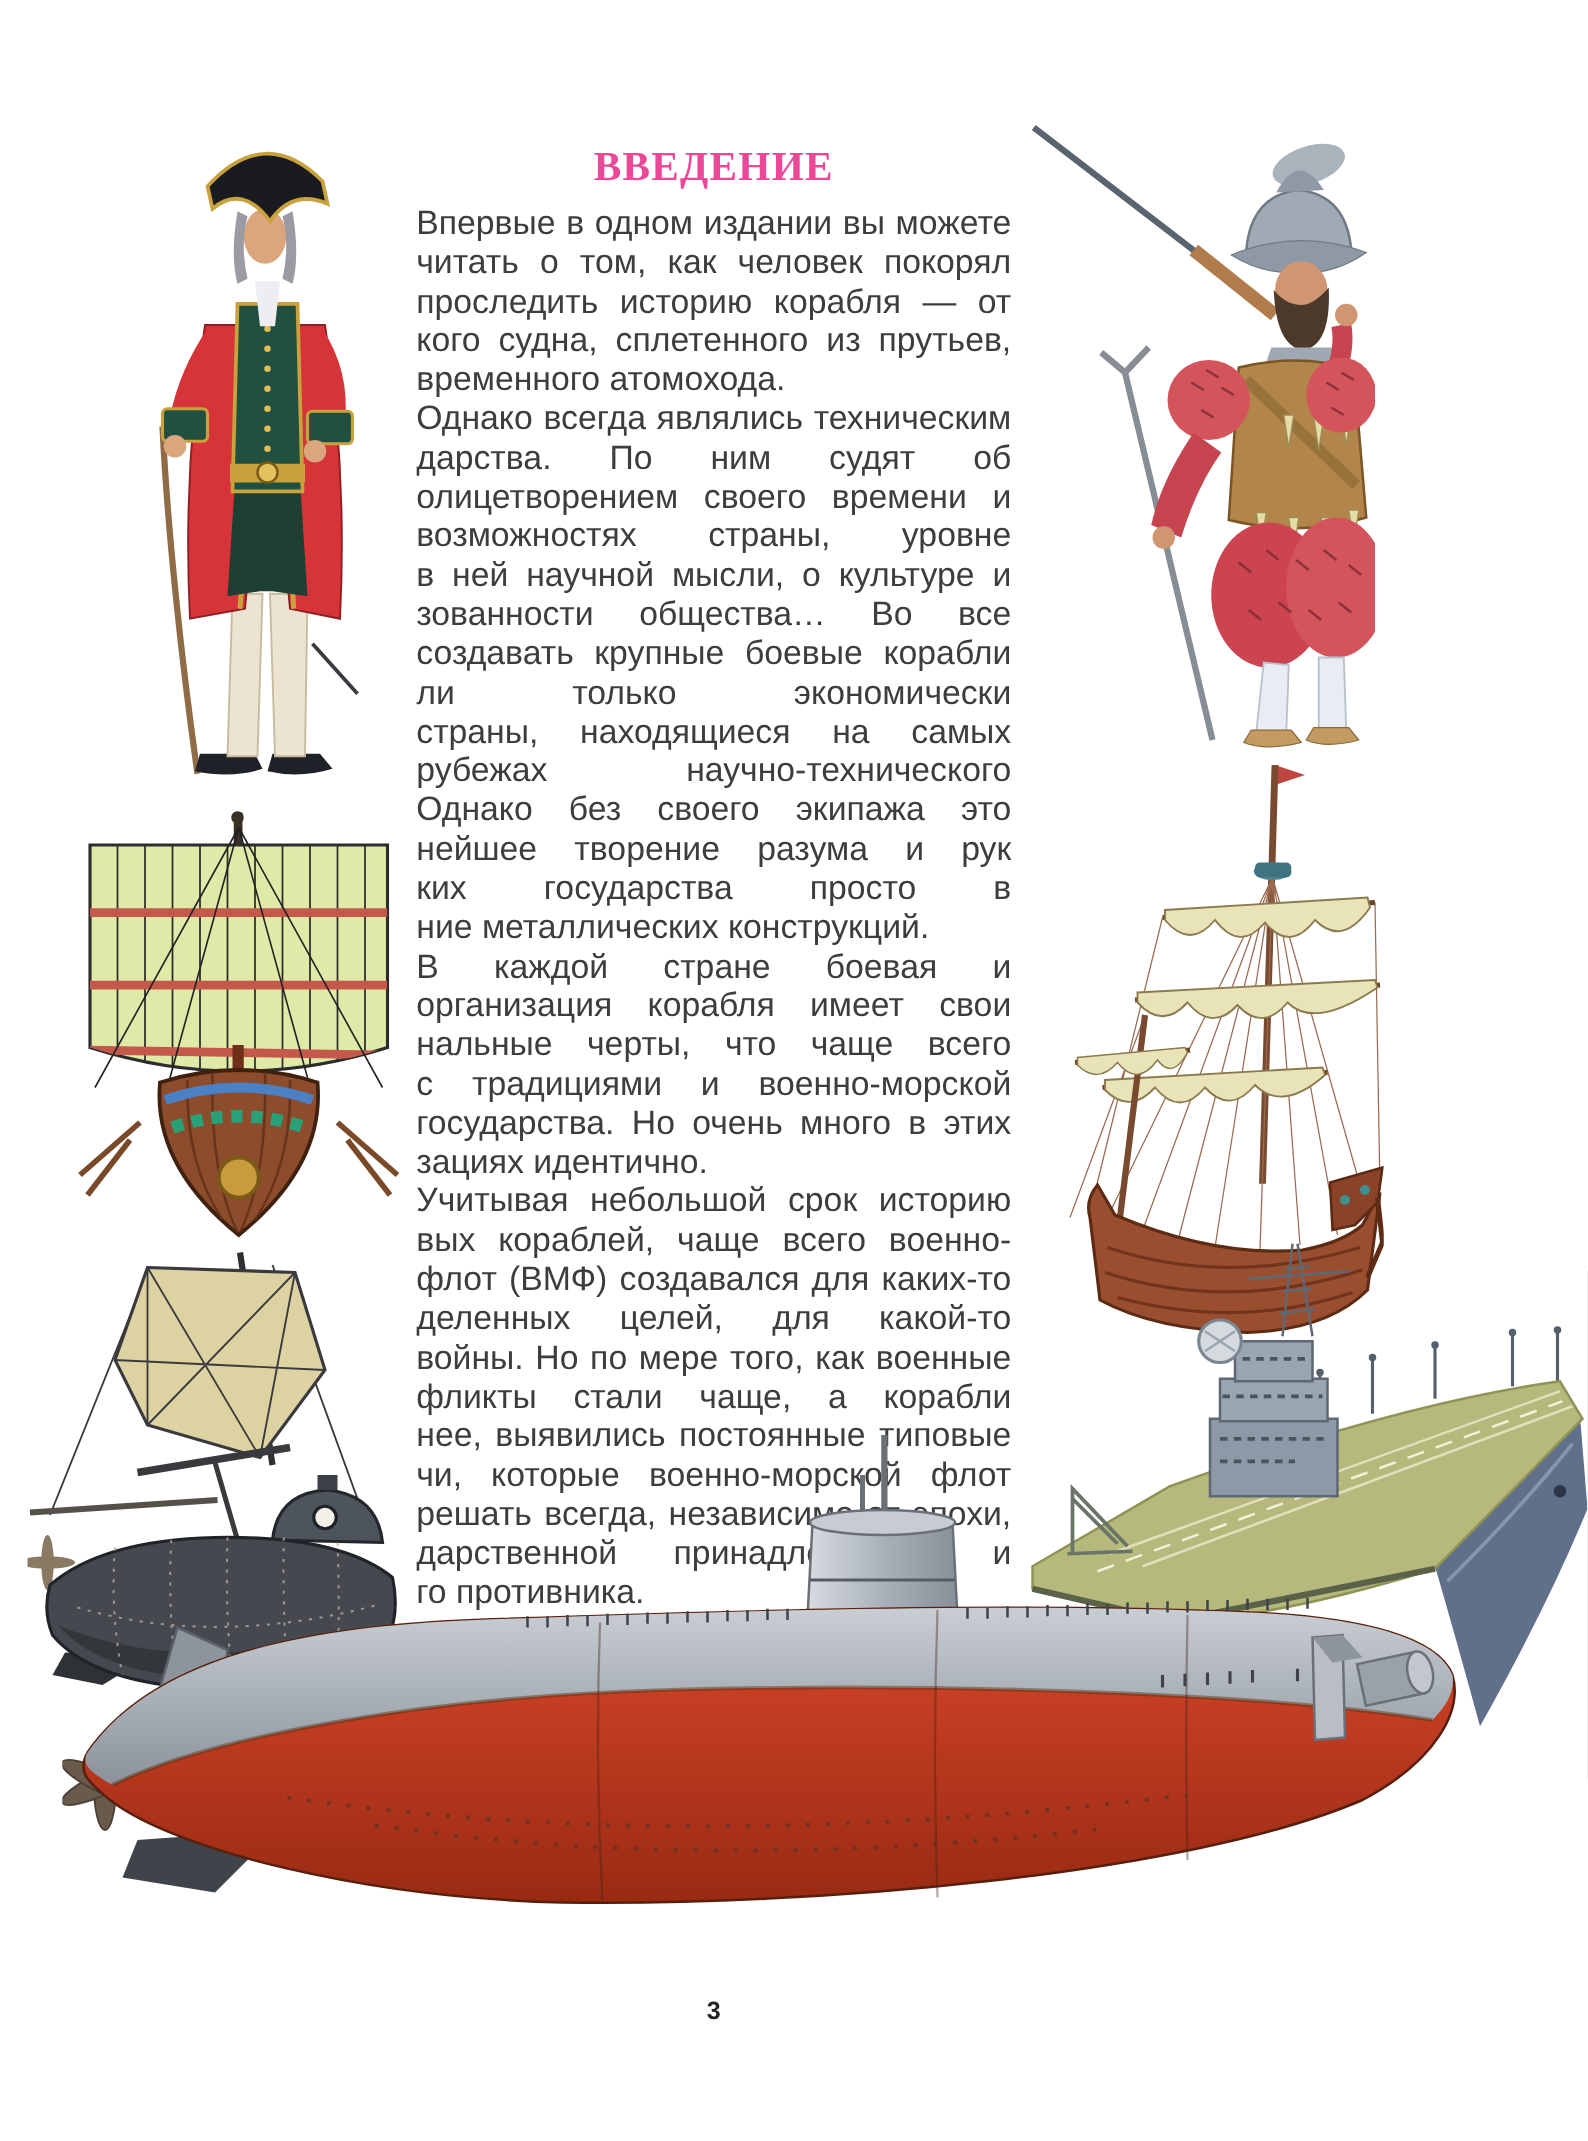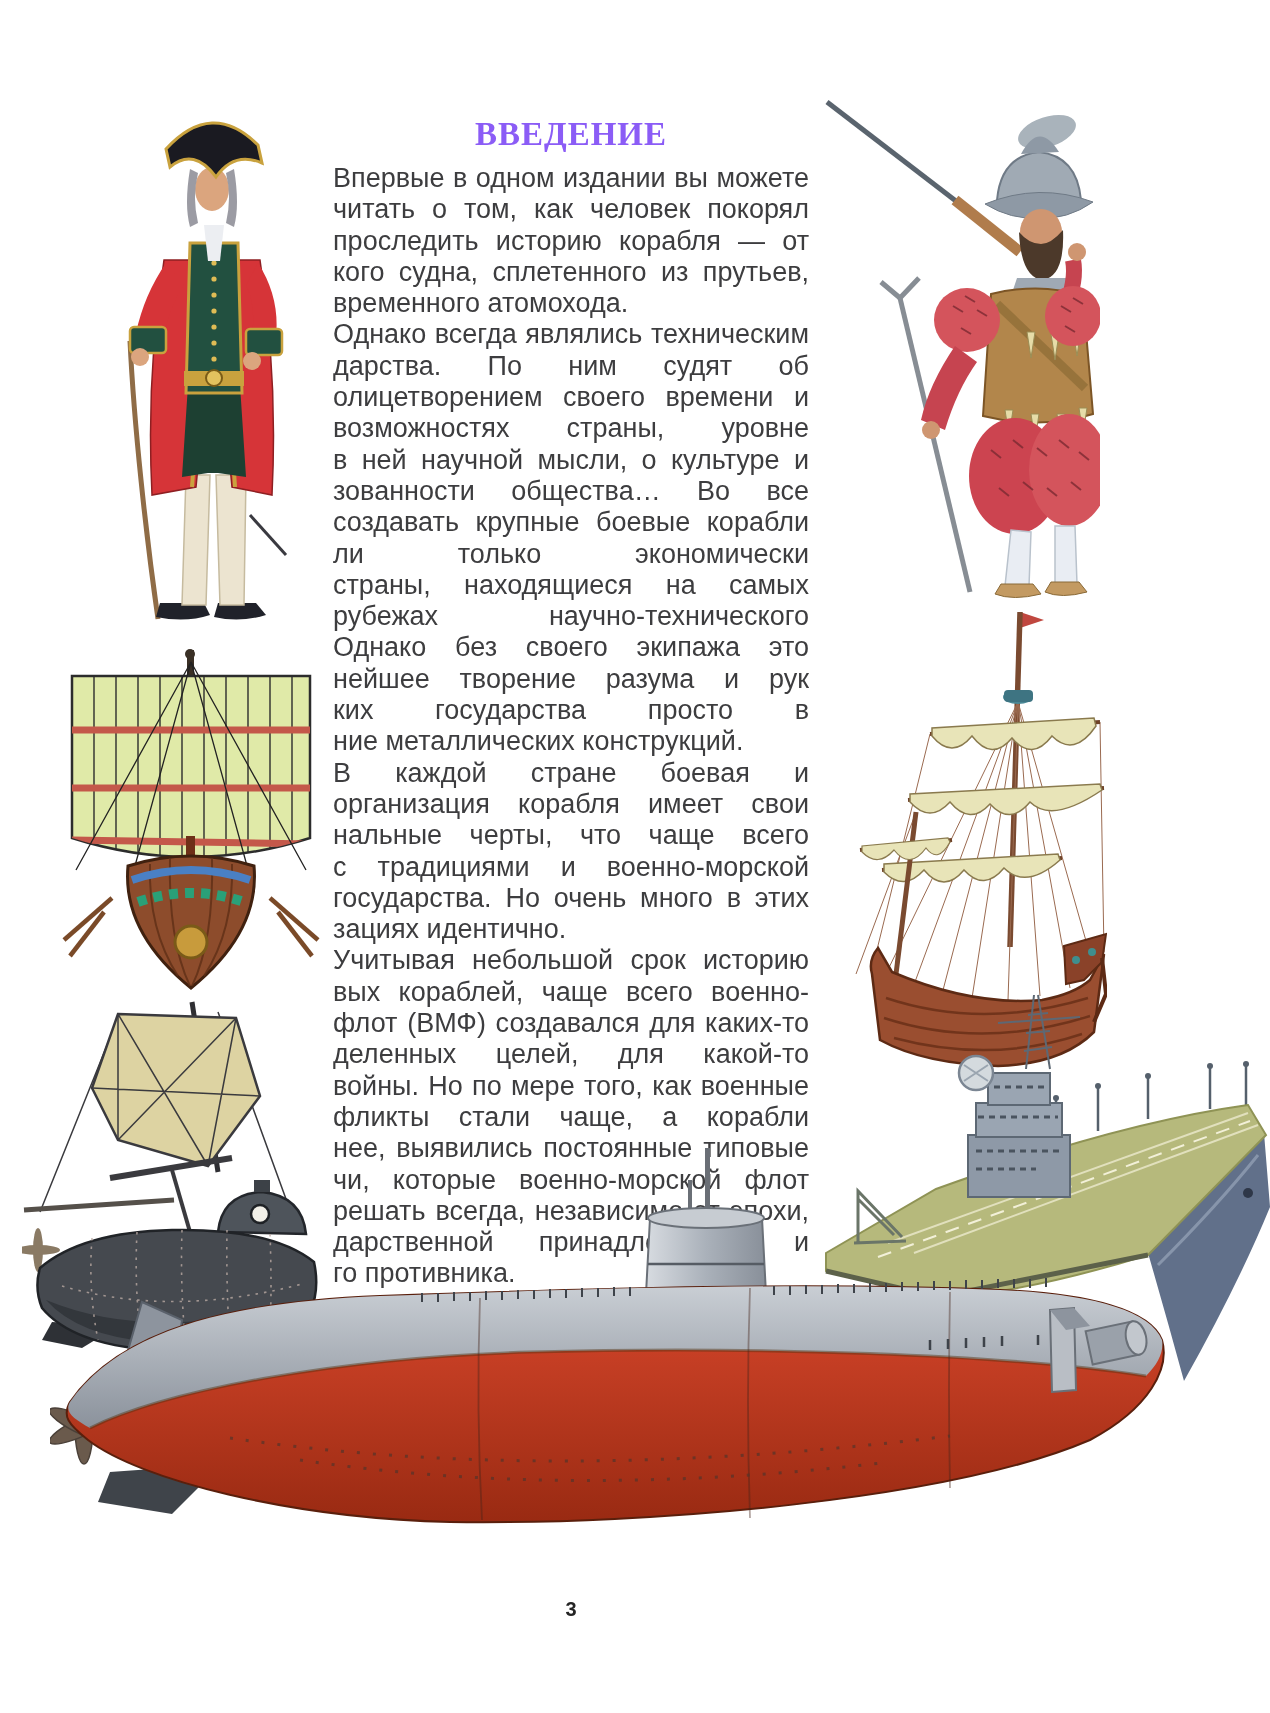--- a/index.html
+++ b/index.html
@@ -15,21 +15,21 @@
   .text-col .line.last{-moz-text-align-last:left;text-align-last:left}
   .illu{position:absolute}
   .page-num{position:absolute;left:333px;top:1598px;width:476px;text-align:center;
             font-size:20px;font-weight:bold;color:#242424}
 </style>
 </head>
 <body>
 
 <div class="page">
 
-  <h1 class="title" style="color: #8b5cf6;">ВВЕДЕНИЕ</h1>
+  <h1 class="title" style="color: #ec4899;">ВВЕДЕНИЕ</h1>
 
   <div class="text-col" style="color: rgb(61, 61, 63);">
       <div class="line">Впервые в одном издании вы можете про-</div>
       <div class="line">читать о том, как человек покорял моря,</div>
       <div class="line">проследить историю корабля — от малень-</div>
       <div class="line">кого судна, сплетенного из прутьев, до со-</div>
       <div class="line last">временного атомохода.</div>
       <div class="line">Однако всегда являлись техническим</div>
       <div class="line">дарства. По ним судят об экономических</div>
       <div class="line">олицетворением своего времени и госу-</div>

